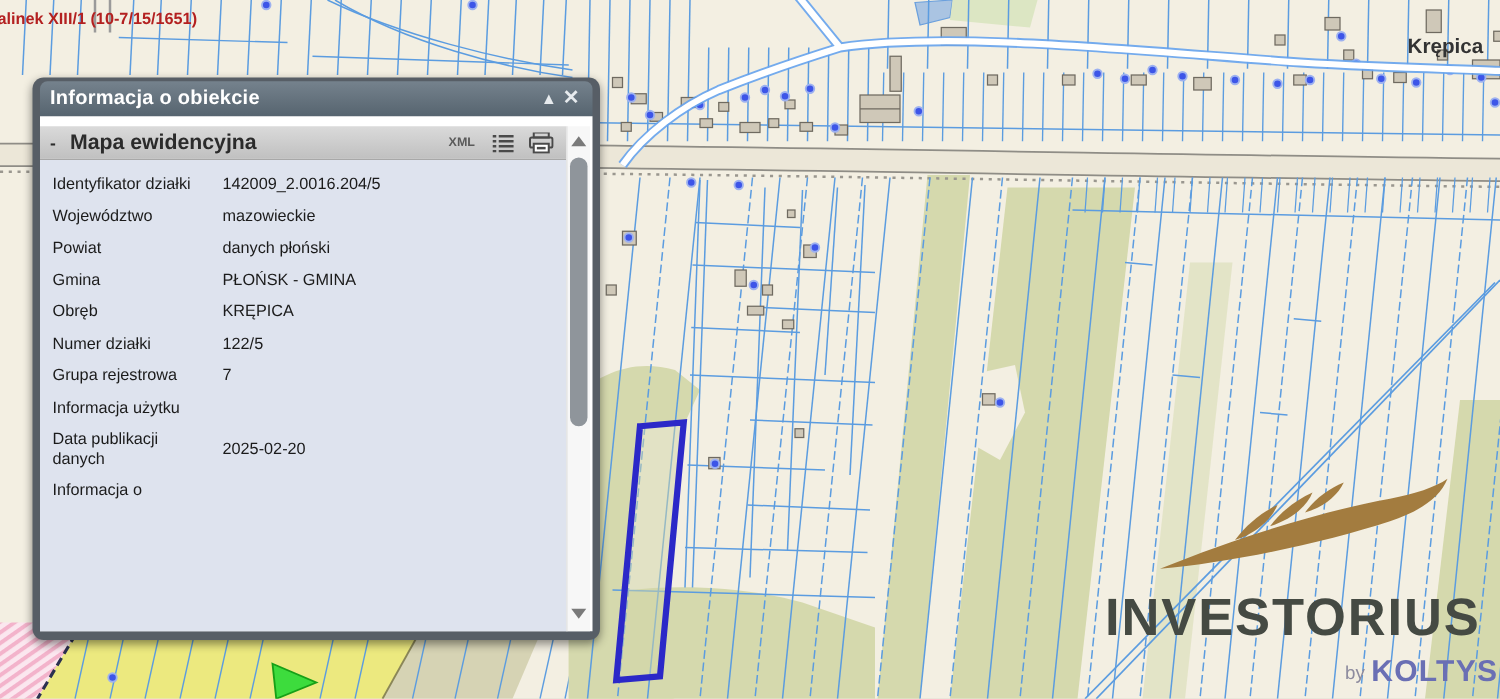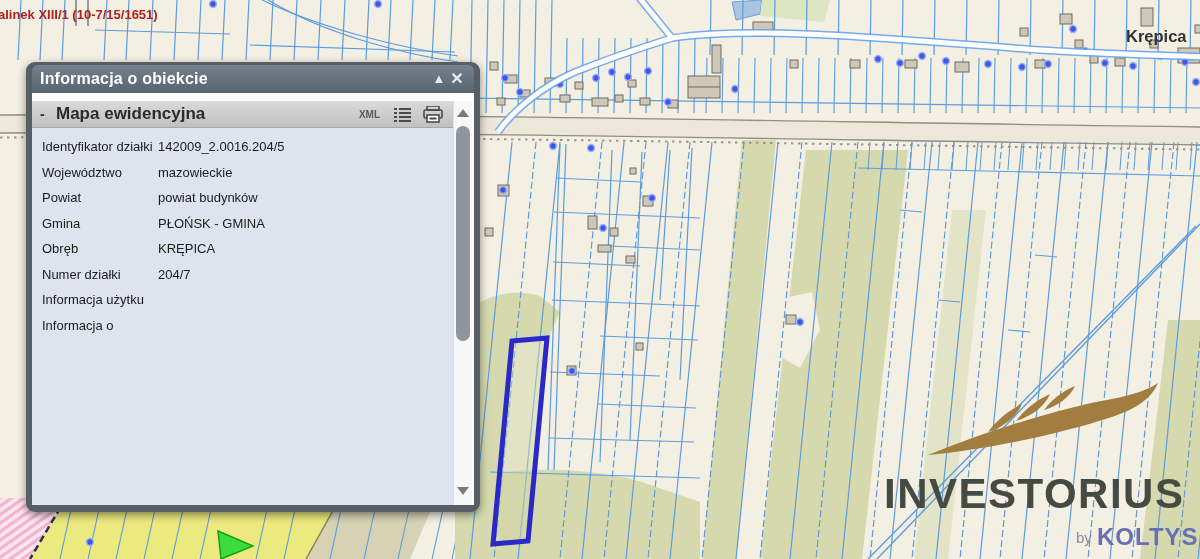--- a/index.html
+++ b/index.html
@@ -29,21 +29,21 @@
   .main{width:421px; display:flex; flex-direction:column;}
   .subheader{height:27px; background:linear-gradient(#dadada,#c0c0c0); border-bottom:1px solid #a8a8a8;
     display:flex; align-items:center; padding:0 8px; flex:none;}
   .subheader .toggle{font-weight:bold; color:#2b2b2b; width:16px; font-size:14px; cursor:pointer;}
   .subheader .sec-title{font-weight:bold; color:#2b2b2b; font-size:17px; flex:1;}
   .subheader .xml{font-size:10px; font-weight:bold; color:#5a5a5a; margin-right:14px; cursor:pointer;}
   .icon-btn{margin-right:12px; cursor:pointer; display:flex; align-items:center;}
   .rows{background:var(--panelBody); flex:1; overflow:hidden; padding:6px 6px 0 10px;}
   .row{display:flex; align-items:center; padding:5px 0; font-size:13px; color:var(--textDark); line-height:15.5px;}
   .row .lbl{width:112px; flex:none;}
-  .row .val{flex:1; padding-left:4px;}
+  .row .val{flex:1; padding-left:4px;margin-left:20px;}
   .scrollcol{width:19px; background:#f7f7f7; border-left:1px solid #e0e0e0; position:relative; flex:none;}
   .arrow{position:absolute; left:3px; width:0; height:0; border-left:6px solid transparent;
     border-right:6px solid transparent; cursor:pointer;}
   .arrow.up{top:8px; border-bottom:8px solid #7a7a7a;}
   .arrow.down{bottom:10px; border-top:8px solid #7a7a7a;}
   .thumb{position:absolute; left:2px; top:25px; width:14px; height:215px; background:#8f959b;
     border-radius:7px; cursor:grab;}
 </style>
 </head>
 <body>
@@ -420,37 +420,45 @@
           <div class="row">
               <span class="lbl">Identyfikator działki</span>
               <span class="val">142009_2.0016.204/5</span>
             </div>
           <div class="row">
               <span class="lbl">Województwo</span>
               <span class="val">mazowieckie</span>
             </div>
           <div class="row">
               <span class="lbl">Powiat</span>
-              <span class="val">powiat budynków</span>
+              <span class="val">danych płoński</span>
             </div>
           <div class="row">
               <span class="lbl">Gmina</span>
               <span class="val">PŁOŃSK - GMINA</span>
             </div>
           <div class="row">
               <span class="lbl">Obręb</span>
               <span class="val">KRĘPICA</span>
             </div>
           <div class="row">
               <span class="lbl">Numer działki</span>
-              <span class="val">204/7</span>
+              <span class="val">122/5</span>
+            </div>
+          <div class="row">
+              <span class="lbl">Grupa rejestrowa</span>
+              <span class="val">7</span>
             </div>
           <div class="row">
               <span class="lbl">Informacja użytku</span>
               <span class="val"></span>
+            </div>
+          <div class="row">
+              <span class="lbl">Data publikacji danych</span>
+              <span class="val">2025-02-20</span>
             </div>
           <div class="row">
               <span class="lbl">Informacja o</span>
             </div>
         </div>
       </div>
       <div class="scrollcol">
         <div class="arrow up"></div>
         <div class="thumb"></div>
         <div class="arrow down"></div>

